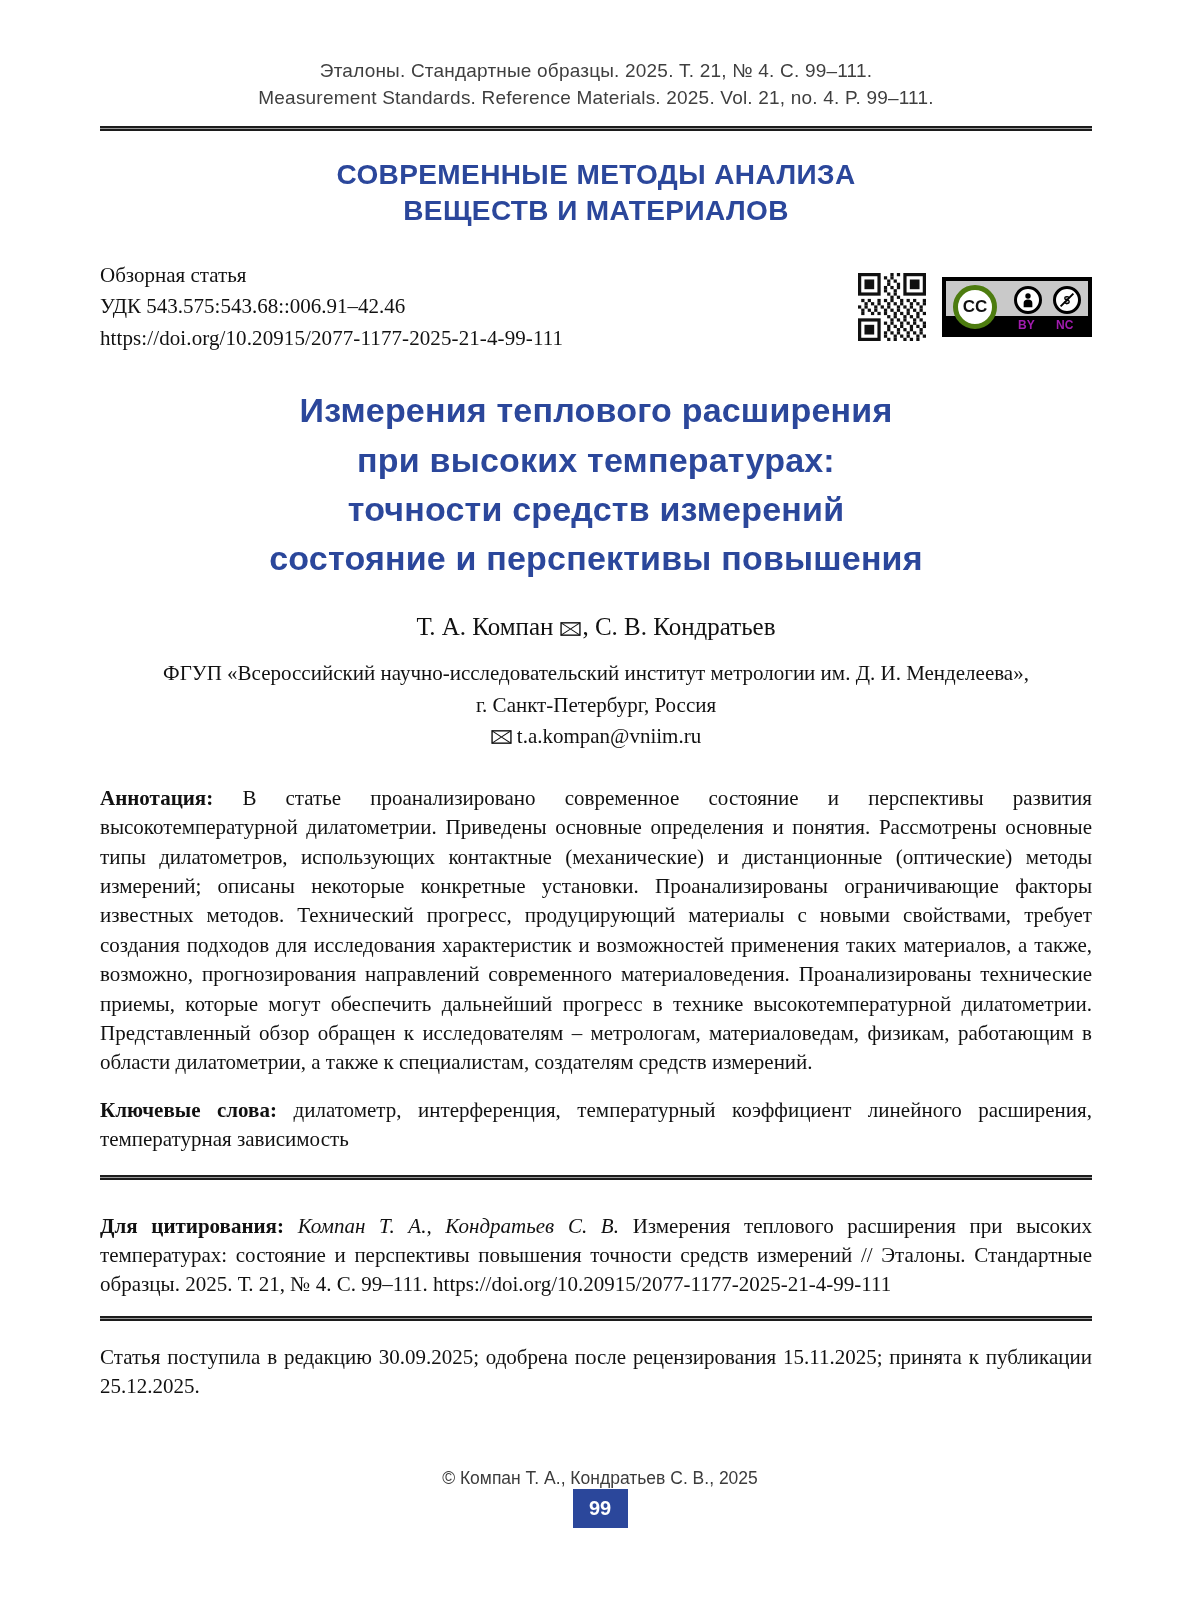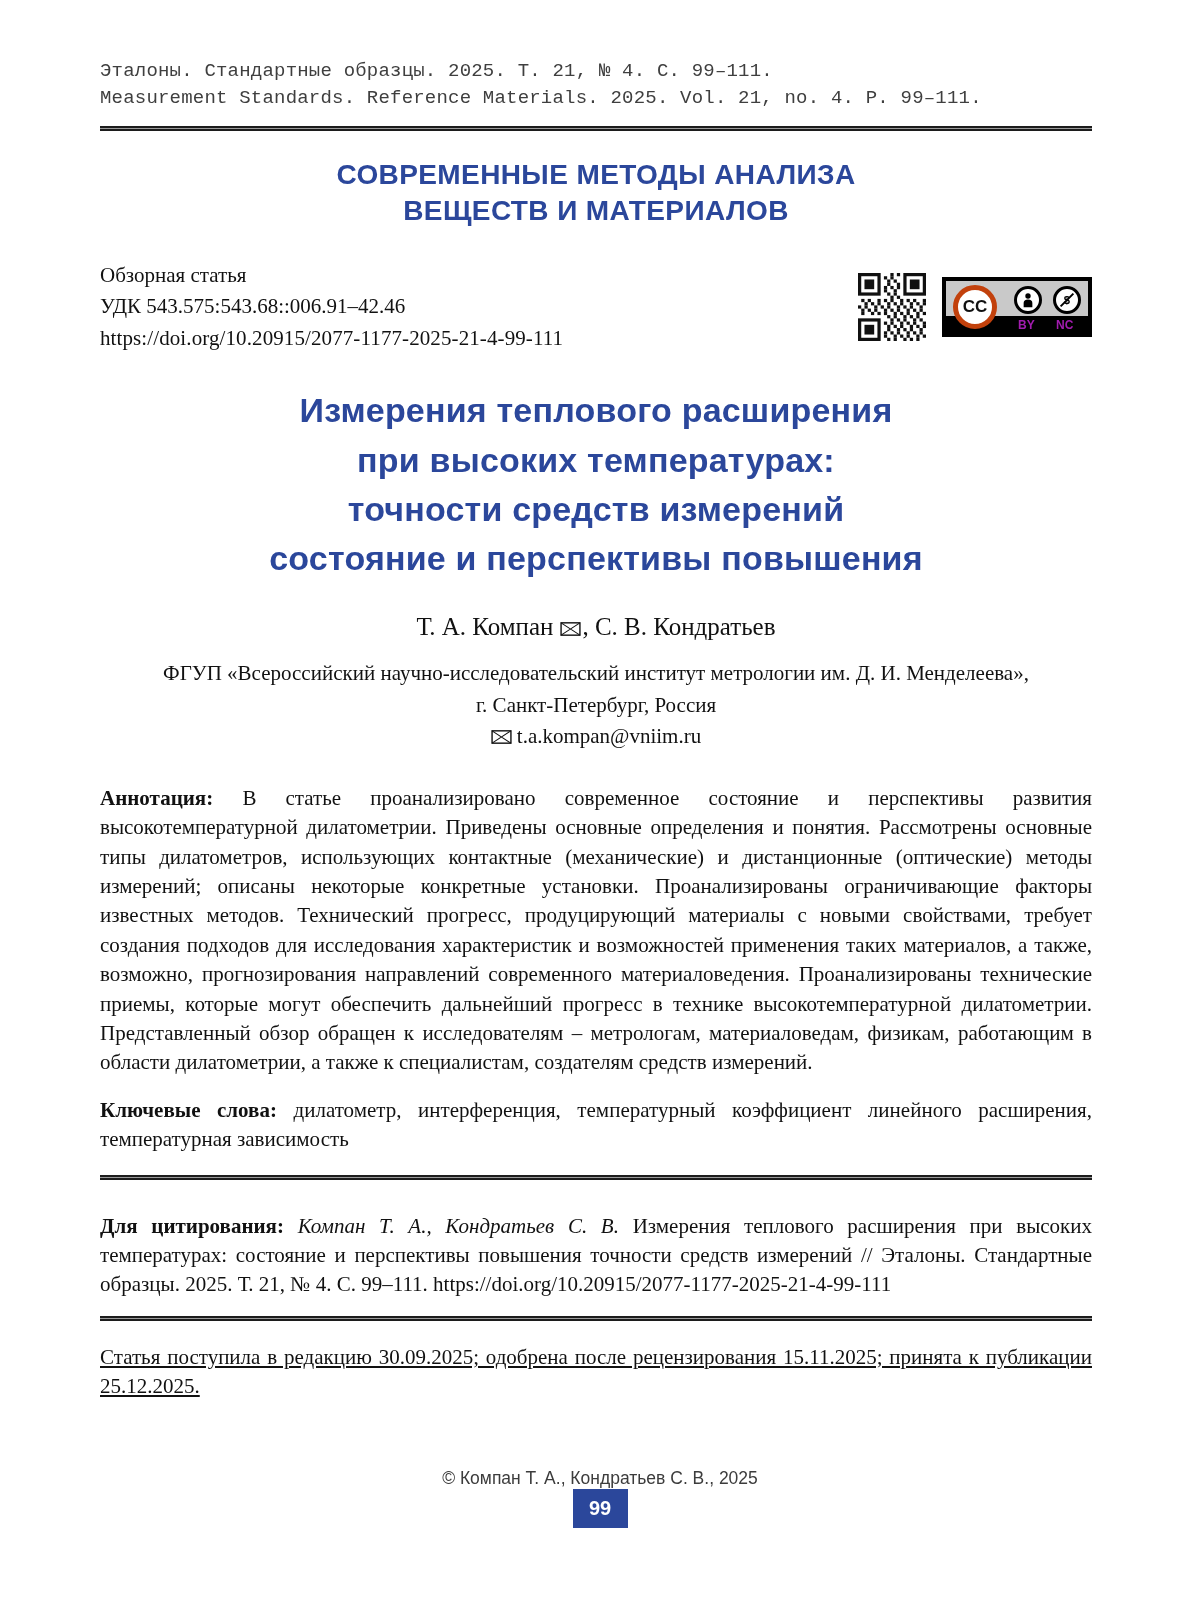--- a/index.html
+++ b/index.html
@@ -1,41 +1,41 @@
 <!DOCTYPE html>
 <html style="--accent: #2B479B;"><head>
 <meta charset="utf-8">
 <style>
   html,body{margin:0;padding:0;background:#ffffff;}
   .page{position:relative;width:1200px;height:1620px;background:#fff;overflow:hidden;
         font-family:"Liberation Serif",serif;color:#111;}
   .content{position:absolute;left:100px;top:0;width:992px;}
 
-  .journal-header{margin-top:58px;text-align:left;font-family:Liberation Mono, monospace;
+  .journal-header{margin-top:58px;text-align:center;font-family:Liberation Sans, sans-serif;
         font-size:19px;line-height:1.42;color:#3f3f3f;letter-spacing:.2px;}
 
   .rule{height:5px;margin-top:14px;
         background:linear-gradient(to bottom,#1c1c1c 0 2px,#9a9a9a 2px 3px,#1c1c1c 3px 5px);}
 
   .section-heading{margin-top:26px;text-align:center;font-family:"Liberation Sans",sans-serif;
         font-weight:bold;font-size:28px;line-height:1.3;color:var(--accent);letter-spacing:.4px;}
 
   .meta-row{margin-top:30px;display:flex;justify-content:space-between;align-items:center;}
   .meta-left{font-size:21px;line-height:1.5;}
   .meta-left .doi{letter-spacing:.1px;}
   .meta-right{display:flex;align-items:center;gap:16px;}
 
   .qr{width:68px;height:68px;display:block;}
 
   .cc-badge{position:relative;width:150px;height:60px;box-sizing:border-box;
         background:#c9c9c9;border:4px solid #000;}
   .cc-strip{position:absolute;left:0;right:0;bottom:0;height:17px;background:#000;}
   .cc-circle{position:absolute;border-radius:50%;background:#fff;box-sizing:border-box;
         display:flex;align-items:center;justify-content:center;}
-  .cc-main{left:7px;top:50%;transform:translateY(-50%);width:44px;height:44px;border:5px solid #c2410c;
+  .cc-main{left:7px;top:50%;transform:translateY(-50%);width:44px;height:44px;border:5px solid #4d7c0f;
         font-family:"Liberation Sans",sans-serif;font-weight:bold;font-size:17px;z-index:2;}
   .cc-small{top:5px;width:28px;height:28px;border:3px solid #000;}
   .cc-by{left:68px;} .cc-nc{left:107px;}
   .cc-small svg{width:18px;height:18px;display:block;}
   .cc-labels span{position:absolute;bottom:1px;color:#a21caf;font-family:"Liberation Sans",sans-serif;
         font-weight:bold;font-size:12px;z-index:3;}
   .cc-labels .lb-by{left:72px;} .cc-labels .lb-nc{left:110px;}
 
   .title{margin:32px 0 0 0;text-align:center;font-family:"Liberation Sans",sans-serif;
         font-weight:bold;font-size:34px;line-height:1.45;color:var(--accent);letter-spacing:.2px;}
@@ -43,21 +43,21 @@
   .authors{margin-top:30px;text-align:center;font-size:25px;}
   .env-icon{display:inline-block;vertical-align:-1px;margin:0 1px 0 7px;}
   .env-icon.lead{margin:0 5px 0 0;}
 
   .affiliation{margin-top:16px;text-align:center;font-size:21px;line-height:1.5;}
 
   .para{margin:0;font-size:21px;line-height:1.4;text-align:justify;}
   .abstract{margin-top:30px;}
   .keywords{margin-top:18px;}
   .citation{margin-top:32px;}
-  .dates{margin-top:22px;text-decoration:underline;}
+  .dates{margin-top:22px;}
   .rule.mid{margin-top:20px;}
   .rule.mid2{margin-top:16px;}
   .para b{font-weight:bold;}
   .para i{font-style:italic;}
 
   .footer{position:absolute;left:100px;right:100px;bottom:92px;
         display:flex;justify-content:flex-start;align-items:center;flex-direction:column;}
   .copyright{font-family:"Liberation Sans",sans-serif;font-size:17.5px;color:#3c3c3c;}
   .page-badge{width:55px;height:39px;background:var(--accent);color:#fff;
         font-family:"Liberation Sans",sans-serif;font-weight:bold;font-size:20px;

